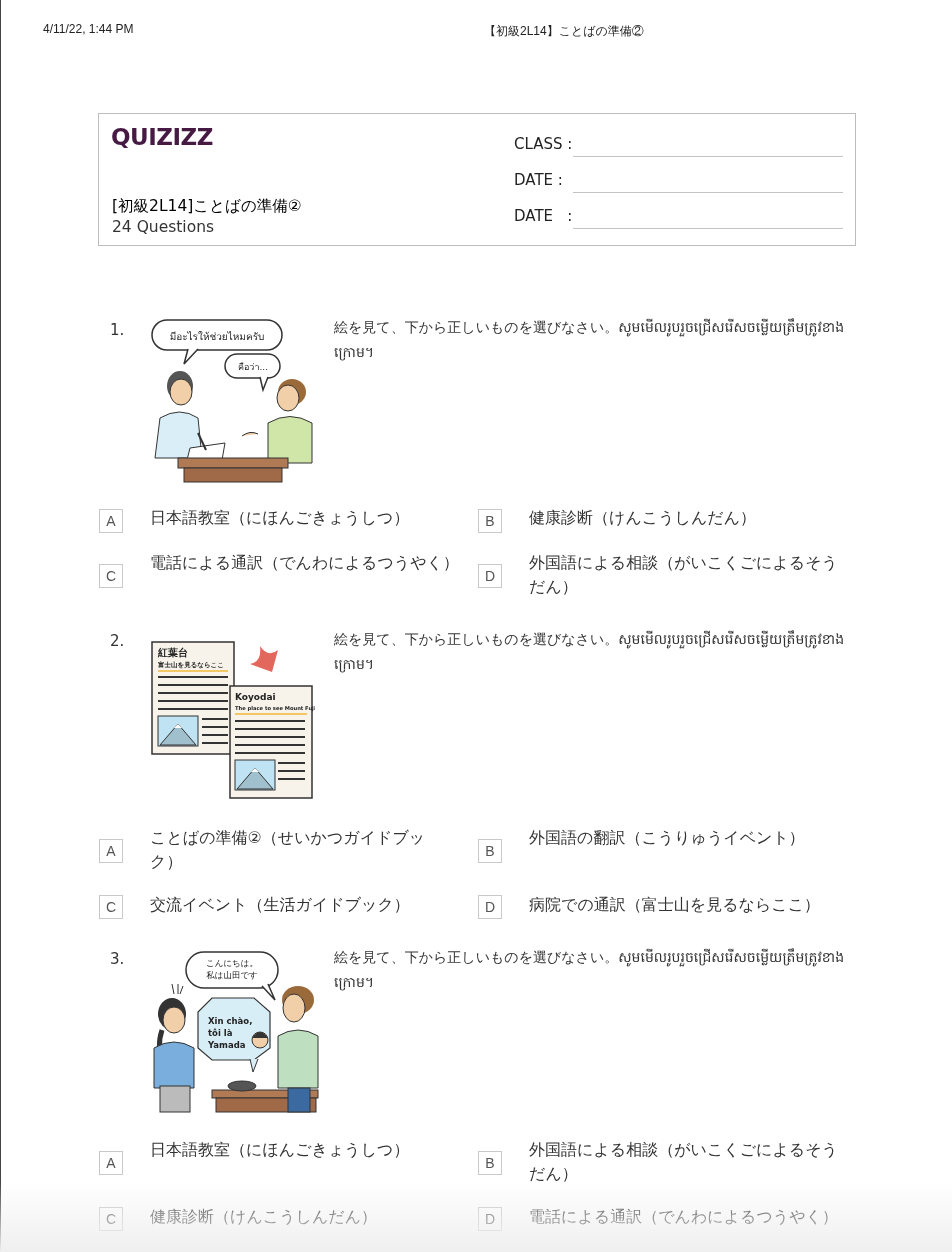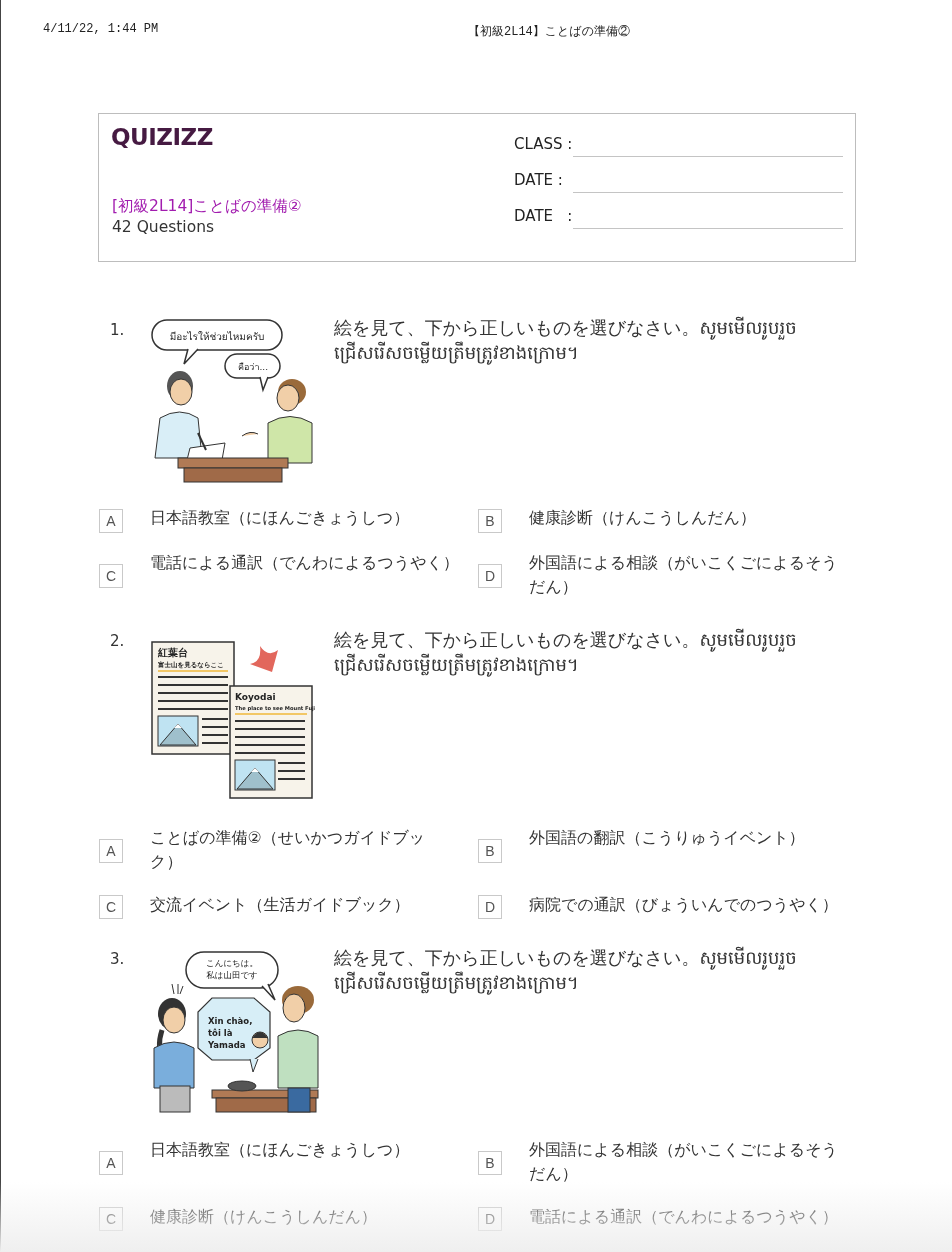--- a/index.html
+++ b/index.html
@@ -7,59 +7,59 @@
     width: 952px; height: 1252px; overflow: hidden; position: relative;
     background: #ffffff;
     font-family: "DejaVu Sans", "Liberation Sans", sans-serif;
     color: #333;
   }
   .left-edge { position: absolute; left: 0; top: 0; width: 1px; height: 1252px; background: #444; }
   .bottom-fade { position: absolute; left: 0; right: 0; bottom: 0; height: 70px;
     background: linear-gradient(to bottom, rgba(245,245,245,0), #efefef); pointer-events: none; }
 
   .print-header { position: absolute; top: 22px; left: 0; right: 0; height: 16px;
-    font-family: Liberation Mono, monospace; font-size: 12px; color: #222; }
+    font-family: Liberation Sans, sans-serif; font-size: 12px; color: #222; }
   .print-date { position: absolute; left: 43px; top: 0; }
-  .print-title { position: absolute; left: 468px; top: 1px; }
-
-  .header-box { position: absolute; left: 98px; top: 113px; width: 758px; height: 149px;
+  .print-title { position: absolute; left: 484px; top: 1px; }
+
+  .header-box { position: absolute; left: 98px; top: 113px; width: 758px; height: 133px;
     border: 1px solid #bdbdbd; box-sizing: border-box; }
   .logo { position: absolute; left: 12px; top: 10px; font-family: "DejaVu Sans", sans-serif;
     font-weight: bold; font-size: 23px; letter-spacing: -0.5px; color: #461a42; }
-  .quiz-title { position: absolute; left: 13px; top: 82px; font-size: 15.5px; color: #a21caf; }
+  .quiz-title { position: absolute; left: 13px; top: 82px; font-size: 15.5px; color: #000000; }
   .quiz-count { position: absolute; left: 13px; top: 104px; font-size: 15.5px; color: #333; }
   .field { position: absolute; left: 415px; font-size: 15px; color: #222; height: 22px; }
   .field .lbl { position: absolute; left: 0; top: 0; white-space: nowrap; }
   .field .line { position: absolute; left: 59px; top: 21px; width: 270px; height: 1px; background: #c4c4c4; }
   .f1 { top: 21px; } .f2 { top: 57px; } .f3 { top: 93px; }
 
   .question { position: absolute; left: 0; width: 952px; }
   .q-num { position: absolute; left: 110px; top: 0; font-size: 15px; color: #333; }
   .q-img { position: absolute; left: 150px; top: 0; width: 165px; height: 160px; }
-  .q-text { position: absolute; left: 334px; top: 0; width: 520px; font-size: 18px; line-height: 25px; color: #333; }
+  .q-text { position: absolute; left: 334px; top: 0; width: 520px; font-size: 14px; line-height: 25px; color: #333; }
   .opt { position: absolute; font-size: 16px; line-height: 24px; color: #333; }
   .opt .letter { position: absolute; left: 0; width: 24px; height: 24px; border: 1px solid #c9c9c9;
     box-sizing: border-box; text-align: center; font-size: 14px; line-height: 23px; color: #555;
     font-family: "Liberation Sans", sans-serif; }
   .opt .otext { position: absolute; left: 51px; top: 0; width: 325px; }
 </style>
 </head>
 <body>
 
 <div class="left-edge"></div>
 
 <div class="print-header">
   <span class="print-date">4/11/22, 1:44 PM</span>
   <span class="print-title">【初級2L14】ことばの準備②</span>
 </div>
 
 <div class="header-box">
   <div class="logo">QUIZIZZ</div>
   <div class="quiz-title">[初級2L14]ことばの準備②</div>
-  <div class="quiz-count">42 Questions</div>
+  <div class="quiz-count">24 Questions</div>
 
   <div class="field f1">
     <span class="lbl">CLASS :</span>
     <span class="line"></span>
   </div>
   <div class="field f2">
     <span class="lbl">DATE :</span>
     <span class="line"></span>
   </div>
   <div class="field f3">
@@ -167,21 +167,21 @@
 <div class="opt" style="left:478px; top:839px;">
   <span class="letter" style="top:0px">B</span>
   <span class="otext" style="top:-13px">外国語の翻訳（こうりゅうイベント）</span>
 </div>
 <div class="opt" style="left:99px; top:895px;">
   <span class="letter" style="top:0px">C</span>
   <span class="otext" style="top:-2px">交流イベント（生活ガイドブック）</span>
 </div>
 <div class="opt" style="left:478px; top:895px;">
   <span class="letter" style="top:0px">D</span>
-  <span class="otext" style="top:-2px; width:340px">病院での通訳（びょういんでのつうやく）</span>
+  <span class="otext" style="top:-2px; width:340px">病院での通訳（富士山を見るならここ）</span>
 </div>
 
 <div class="question" style="top:948px">
   <span class="q-num" style="top:2px">3.</span>
   <div class="q-img">
     <svg width="170" height="165" viewBox="0 0 170 165">
       <rect x="36" y="4" width="92" height="36" rx="18" fill="#fff" stroke="#333" stroke-width="1.5"></rect>
       <path d="M112 38 L125 52 L118 36" fill="#fff" stroke="#333" stroke-width="1.5"></path>
       <text x="82" y="18" font-size="8.5" text-anchor="middle" fill="#222" font-family="DejaVu Sans, sans-serif">こんにちは。</text>
       <text x="82" y="30" font-size="8.5" text-anchor="middle" fill="#222" font-family="DejaVu Sans, sans-serif">私は山田です</text>

